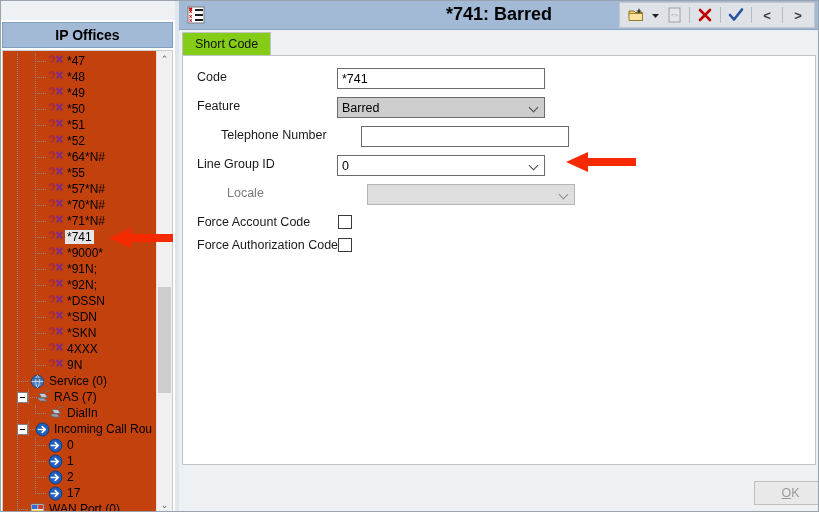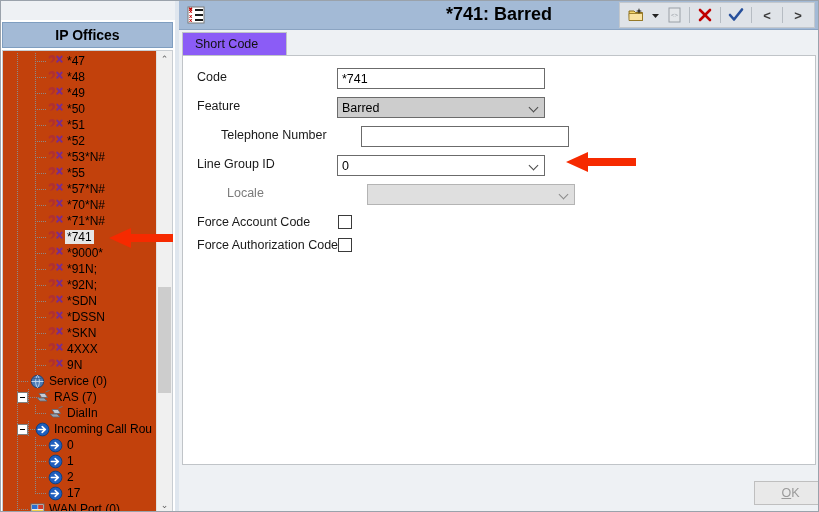--- a/index.html
+++ b/index.html
@@ -207,22 +207,22 @@
 
   #tabstrip {
     position: absolute;
     left: 0; top: 30px;
     width: 640px; height: 26px;
     background: #eef1f4;
   }
   #tab-shortcode {
     position: absolute;
     left: 3px; top: 2px;
-    padding: 4px 28px 5px 12px;
-    background: #8b5cf6;
+    padding: 4px 12px 5px 12px;
+    background: #84cc16;
     border: 1px solid #c0c4c8;
     border-bottom: none;
     font-size: 12.5px; color: #111;
   }
   #form-area {
     position: absolute;
     left: 3px; top: 55px;
     width: 634px; height: 410px;
     background: #ffffff;
     border: 1px solid #c0c4c8;
@@ -429,21 +429,21 @@
             <div class="conn"></div>
             <div class="ico">
               <svg width="15" height="13" viewBox="0 0 15 13">
                 <path d="M4.2,1 C6.2,1 7.2,2.4 7.2,4.1 C7.2,6.2 5.6,7.4 4.2,8.6 L1.6,8.6 C2.8,7.5 4.6,6.4 4.6,4.9 C4.6,4.1 4.1,3.6 3.4,3.6 C2.7,3.6 2.2,4.0 2.0,4.7 L0.4,4.1 C0.9,2.3 2.3,1 4.2,1 Z" fill="#b03030"></path>
                 <g stroke="#7b2d8b" stroke-width="2.1" stroke-linecap="round">
                   <line x1="9.3" y1="2.6" x2="13.6" y2="7.6"></line>
                   <line x1="13.6" y1="2.6" x2="9.3" y2="7.6"></line>
                 </g>
               </svg>
             </div>
-            <span class="lbl">*53*N#</span>
+            <span class="lbl">*64*N#</span>
           </div>
           <div class="tnode">
             <div style="width: 32px; flex: 0 0 auto; height: 16px;"></div>
             <div class="conn"></div>
             <div class="ico">
               <svg width="15" height="13" viewBox="0 0 15 13">
                 <path d="M4.2,1 C6.2,1 7.2,2.4 7.2,4.1 C7.2,6.2 5.6,7.4 4.2,8.6 L1.6,8.6 C2.8,7.5 4.6,6.4 4.6,4.9 C4.6,4.1 4.1,3.6 3.4,3.6 C2.7,3.6 2.2,4.0 2.0,4.7 L0.4,4.1 C0.9,2.3 2.3,1 4.2,1 Z" fill="#b03030"></path>
                 <g stroke="#7b2d8b" stroke-width="2.1" stroke-linecap="round">
                   <line x1="9.3" y1="2.6" x2="13.6" y2="7.6"></line>
                   <line x1="13.6" y1="2.6" x2="9.3" y2="7.6"></line>
@@ -555,35 +555,35 @@
             <div class="conn"></div>
             <div class="ico">
               <svg width="15" height="13" viewBox="0 0 15 13">
                 <path d="M4.2,1 C6.2,1 7.2,2.4 7.2,4.1 C7.2,6.2 5.6,7.4 4.2,8.6 L1.6,8.6 C2.8,7.5 4.6,6.4 4.6,4.9 C4.6,4.1 4.1,3.6 3.4,3.6 C2.7,3.6 2.2,4.0 2.0,4.7 L0.4,4.1 C0.9,2.3 2.3,1 4.2,1 Z" fill="#b03030"></path>
                 <g stroke="#7b2d8b" stroke-width="2.1" stroke-linecap="round">
                   <line x1="9.3" y1="2.6" x2="13.6" y2="7.6"></line>
                   <line x1="13.6" y1="2.6" x2="9.3" y2="7.6"></line>
                 </g>
               </svg>
             </div>
+            <span class="lbl">*DSSN</span>
+          </div>
+          <div class="tnode">
+            <div style="width: 32px; flex: 0 0 auto; height: 16px;"></div>
+            <div class="conn"></div>
+            <div class="ico">
+              <svg width="15" height="13" viewBox="0 0 15 13">
+                <path d="M4.2,1 C6.2,1 7.2,2.4 7.2,4.1 C7.2,6.2 5.6,7.4 4.2,8.6 L1.6,8.6 C2.8,7.5 4.6,6.4 4.6,4.9 C4.6,4.1 4.1,3.6 3.4,3.6 C2.7,3.6 2.2,4.0 2.0,4.7 L0.4,4.1 C0.9,2.3 2.3,1 4.2,1 Z" fill="#b03030"></path>
+                <g stroke="#7b2d8b" stroke-width="2.1" stroke-linecap="round">
+                  <line x1="9.3" y1="2.6" x2="13.6" y2="7.6"></line>
+                  <line x1="13.6" y1="2.6" x2="9.3" y2="7.6"></line>
+                </g>
+              </svg>
+            </div>
             <span class="lbl">*SDN</span>
-          </div>
-          <div class="tnode">
-            <div style="width: 32px; flex: 0 0 auto; height: 16px;"></div>
-            <div class="conn"></div>
-            <div class="ico">
-              <svg width="15" height="13" viewBox="0 0 15 13">
-                <path d="M4.2,1 C6.2,1 7.2,2.4 7.2,4.1 C7.2,6.2 5.6,7.4 4.2,8.6 L1.6,8.6 C2.8,7.5 4.6,6.4 4.6,4.9 C4.6,4.1 4.1,3.6 3.4,3.6 C2.7,3.6 2.2,4.0 2.0,4.7 L0.4,4.1 C0.9,2.3 2.3,1 4.2,1 Z" fill="#b03030"></path>
-                <g stroke="#7b2d8b" stroke-width="2.1" stroke-linecap="round">
-                  <line x1="9.3" y1="2.6" x2="13.6" y2="7.6"></line>
-                  <line x1="13.6" y1="2.6" x2="9.3" y2="7.6"></line>
-                </g>
-              </svg>
-            </div>
-            <span class="lbl">*DSSN</span>
           </div>
           <div class="tnode">
             <div style="width: 32px; flex: 0 0 auto; height: 16px;"></div>
             <div class="conn"></div>
             <div class="ico">
               <svg width="15" height="13" viewBox="0 0 15 13">
                 <path d="M4.2,1 C6.2,1 7.2,2.4 7.2,4.1 C7.2,6.2 5.6,7.4 4.2,8.6 L1.6,8.6 C2.8,7.5 4.6,6.4 4.6,4.9 C4.6,4.1 4.1,3.6 3.4,3.6 C2.7,3.6 2.2,4.0 2.0,4.7 L0.4,4.1 C0.9,2.3 2.3,1 4.2,1 Z" fill="#b03030"></path>
                 <g stroke="#7b2d8b" stroke-width="2.1" stroke-linecap="round">
                   <line x1="9.3" y1="2.6" x2="13.6" y2="7.6"></line>
                   <line x1="13.6" y1="2.6" x2="9.3" y2="7.6"></line>

